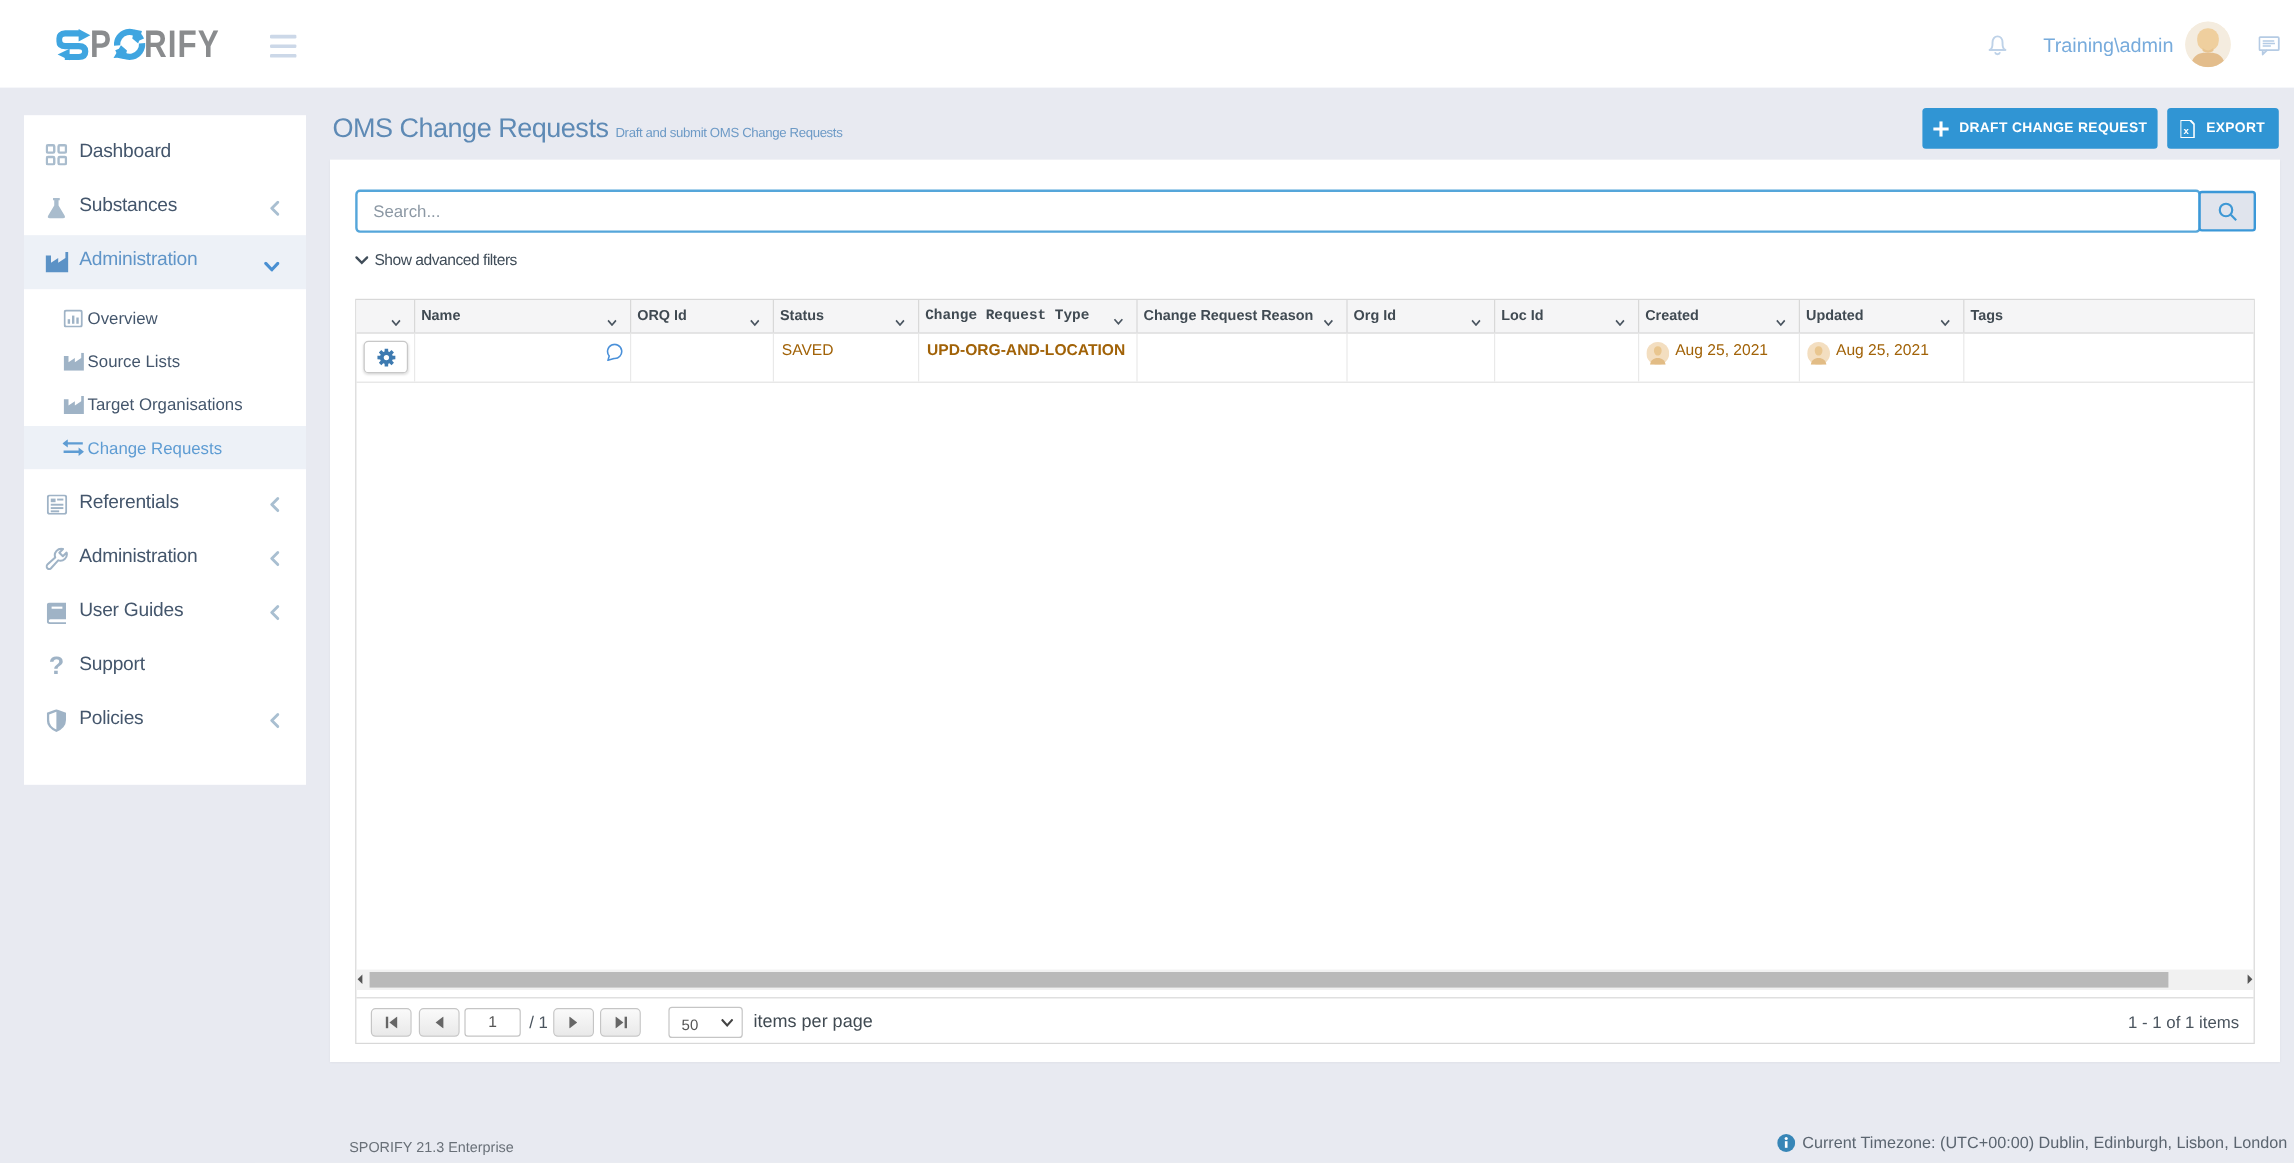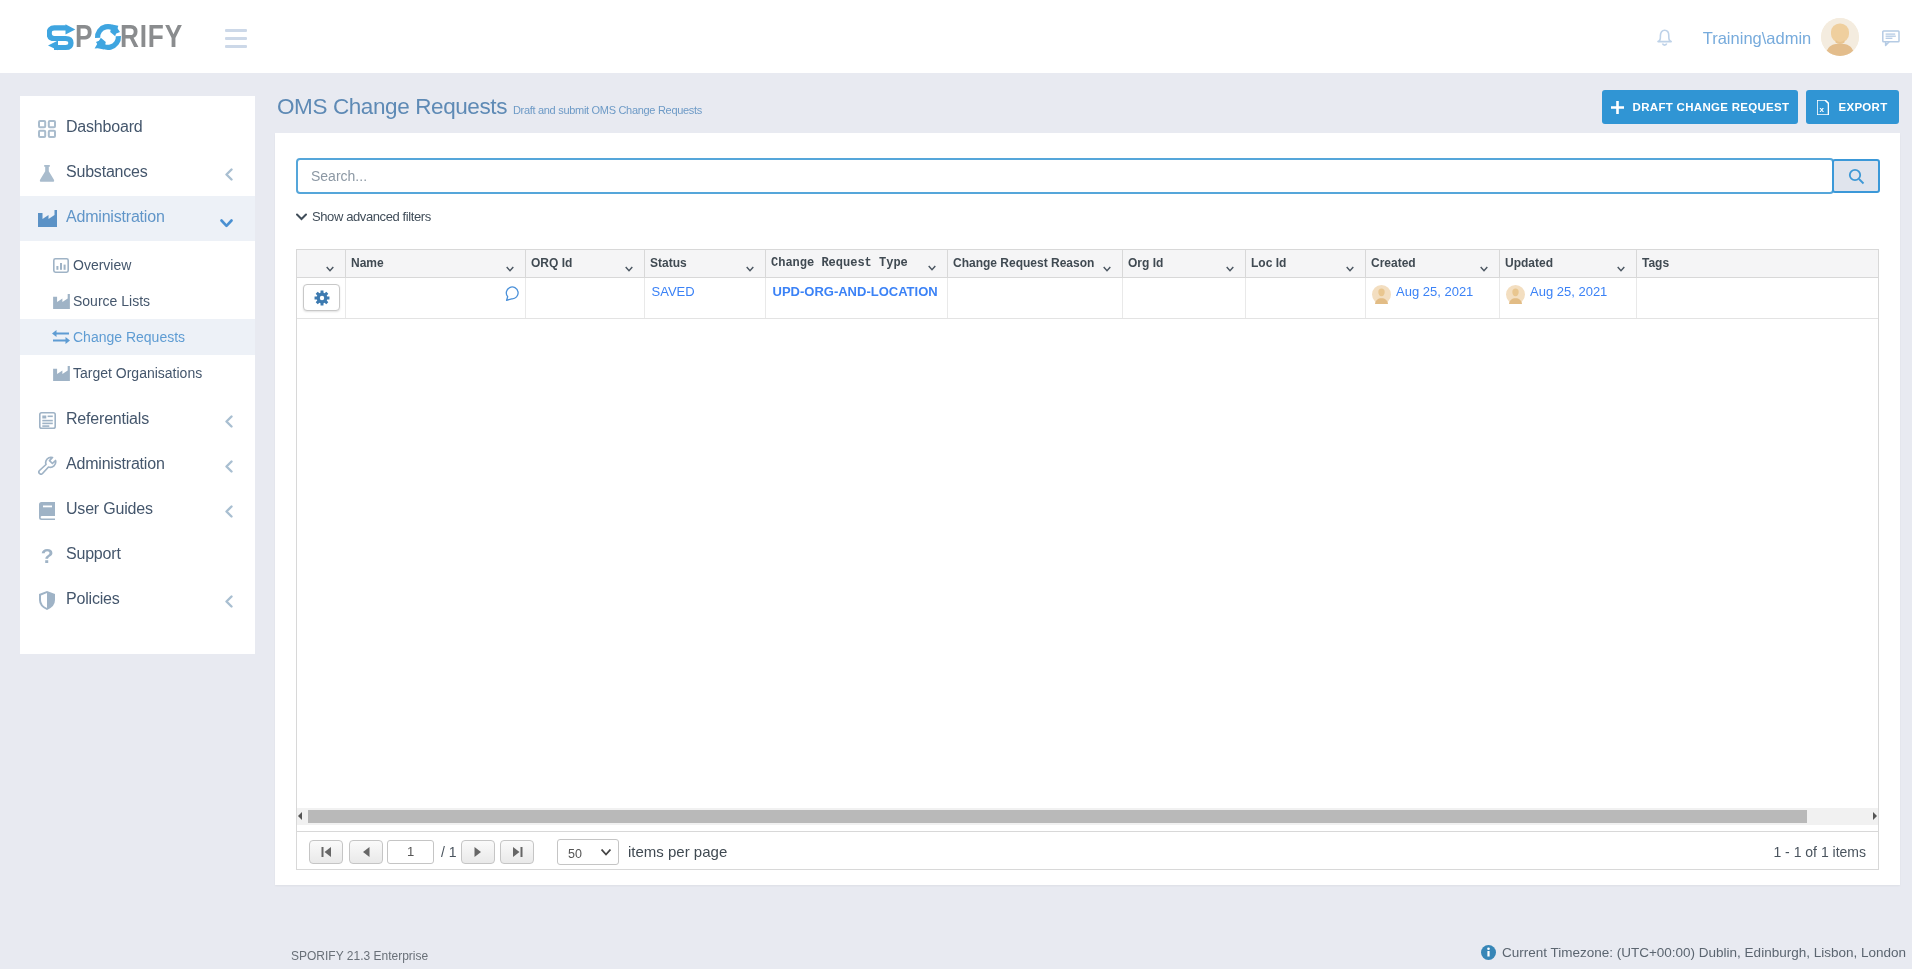--- a/index.html
+++ b/index.html
@@ -27,21 +27,21 @@
 #card { position:absolute; left:275px; top:133px; width:1625px; height:752px; background:#fff; box-shadow:0 1px 2px rgba(0,0,0,0.05); }
 #searchbox { position:absolute; left:296px; top:158px; width:1538px; height:36px; border:2px solid #55a6da; border-radius:4px; background:#fff; font-size:14px; color:#8c98a4; display:flex; align-items:center; padding-left:13px; }
 #searchbtn { position:absolute; left:1832px; top:159px; width:48px; height:34px; background:#e0e4ed; border:2px solid #3b98d8; border-radius:3px; display:flex; align-items:center; justify-content:center; }
 #advfilters { position:absolute; left:296px; top:209px; font-size:13px; letter-spacing:-0.4px; color:#404d59; display:flex; align-items:center; gap:5px; }
 #grid { position:absolute; left:296px; top:249px; width:1583px; height:621px; border:1px solid #d8d8d8; background:#fff; }
 #ghead { position:absolute; left:0; top:0; width:1581px; height:28px; background:#f5f5f6; border-bottom:1px solid #d8d8d8; }
 .th { position:absolute; top:0; height:27px; border-right:1px solid #d8d8d8; font-size:12px; font-weight:bold; color:#404a52; }
 .th .t { position:absolute; left:5px; top:7px; line-height:12px; white-space:nowrap; }
 .th .hch { position:absolute; right:11px; top:11px; }
 #grow { position:absolute; left:0; top:28px; width:1581px; height:41px; border-bottom:1px solid #e3e3e3; }
-.td { position:absolute; top:0; height:40px; border-right:1px solid #e9e9e9; font-size:13px; color:#3b82f6; }
+.td { position:absolute; top:0; height:40px; border-right:1px solid #e9e9e9; font-size:13px; color:#a16207; }
 .td .t { position:absolute; left:6.5px; top:7px; line-height:13px; white-space:nowrap; }
 #hscroll { position:absolute; left:0; top:558px; width:1581px; height:17px; background:#f1f1f1; }
 #hthumb { position:absolute; left:11px; top:2px; width:1499px; height:13px; background:#b9b9b9; }
 .sarr { position:absolute; top:4px; width:0; height:0; border:4.5px solid transparent; }
 #pager { position:absolute; left:0; top:581px; width:1581px; height:40px; border-top:1px solid #d8d8d8; font-size:14px; color:#4a545e; }
 .pbtn { position:absolute; top:8px; width:34px; height:24px; background:linear-gradient(#fafafa,#e9e9e9); border:1px solid #c5c5c5; border-radius:4px; display:flex; align-items:center; justify-content:center; }
 #pginput { position:absolute; left:90px; top:8px; width:47px; height:24px; border:1px solid #c5c5c5; border-radius:3px; text-align:center; font-size:13px; color:#555; line-height:22px; background:#fff; }
 #pgslash { position:absolute; left:144px; top:12px; font-size:14px; color:#4a545e; }
 #pgsel { position:absolute; left:260px; top:7px; width:62px; height:26px; border:1px solid #c5c5c5; border-radius:3px; background:#fff; }
 #pgsel .num { position:absolute; left:10px; top:7px; font-size:12.5px; color:#555; }
@@ -149,36 +149,36 @@
     <span class="lb">Overview</span>
   </div>
   <div class="sbsub" id="sb-srcl">
     <span class="ic">
         <svg width="17" height="15" viewBox="0 0 19 17">
           <path d="M0,17 V3 H4.5 V9 L10.5,5 V9 L16.5,5 V0 H19 V17 Z" fill="#9fb3c6"></path>
         </svg>
       </span>
     <span class="lb">Source Lists</span>
   </div>
+  <div class="sbsub" id="sb-torg">
+    <span class="ic">
+        <svg width="17" height="15" viewBox="0 0 19 17">
+          <path d="M0,17 V3 H4.5 V9 L10.5,5 V9 L16.5,5 V0 H19 V17 Z" fill="#9fb3c6"></path>
+        </svg>
+      </span>
+    <span class="lb">Target Organisations</span>
+  </div>
   <div class="sbsub hl" id="sb-chrq" style="color:#5e9cd3;">
     <span class="ic">
         <svg width="18" height="14" viewBox="0 0 18 14">
           <path d="M4.5,0 L4.5,2.5 H17 V4.5 H4.5 V7 L0,3.5 Z" fill="#5e9cd3"></path>
           <path d="M13.5,7 L13.5,9.5 H1 V11.5 H13.5 V14 L18,10.5 Z" fill="#5e9cd3"></path>
         </svg>
       </span>
     <span class="lb">Change Requests</span>
-  </div>
-  <div class="sbsub" id="sb-torg">
-    <span class="ic">
-        <svg width="17" height="15" viewBox="0 0 19 17">
-          <path d="M0,17 V3 H4.5 V9 L10.5,5 V9 L16.5,5 V0 H19 V17 Z" fill="#9fb3c6"></path>
-        </svg>
-      </span>
-    <span class="lb">Target Organisations</span>
   </div>
   <div style="height:7px"></div>
   <div class="sbitem" id="sb-refs">
     <span class="ic">
         <svg width="17" height="17" viewBox="0 0 17 17">
           <rect x="0.8" y="0.8" width="15.4" height="15.4" rx="1.8" fill="none" stroke="#9fb3c6" stroke-width="1.6"></rect>
           <rect x="3.3" y="3.5" width="4" height="3" fill="#9fb3c6"></rect>
           <rect x="8.6" y="3.5" width="5.2" height="1.6" fill="#9fb3c6"></rect>
           <rect x="3.3" y="7.8" width="10.5" height="1.6" fill="#9fb3c6"></rect>
           <rect x="3.3" y="10.6" width="10.5" height="1.6" fill="#9fb3c6"></rect>

